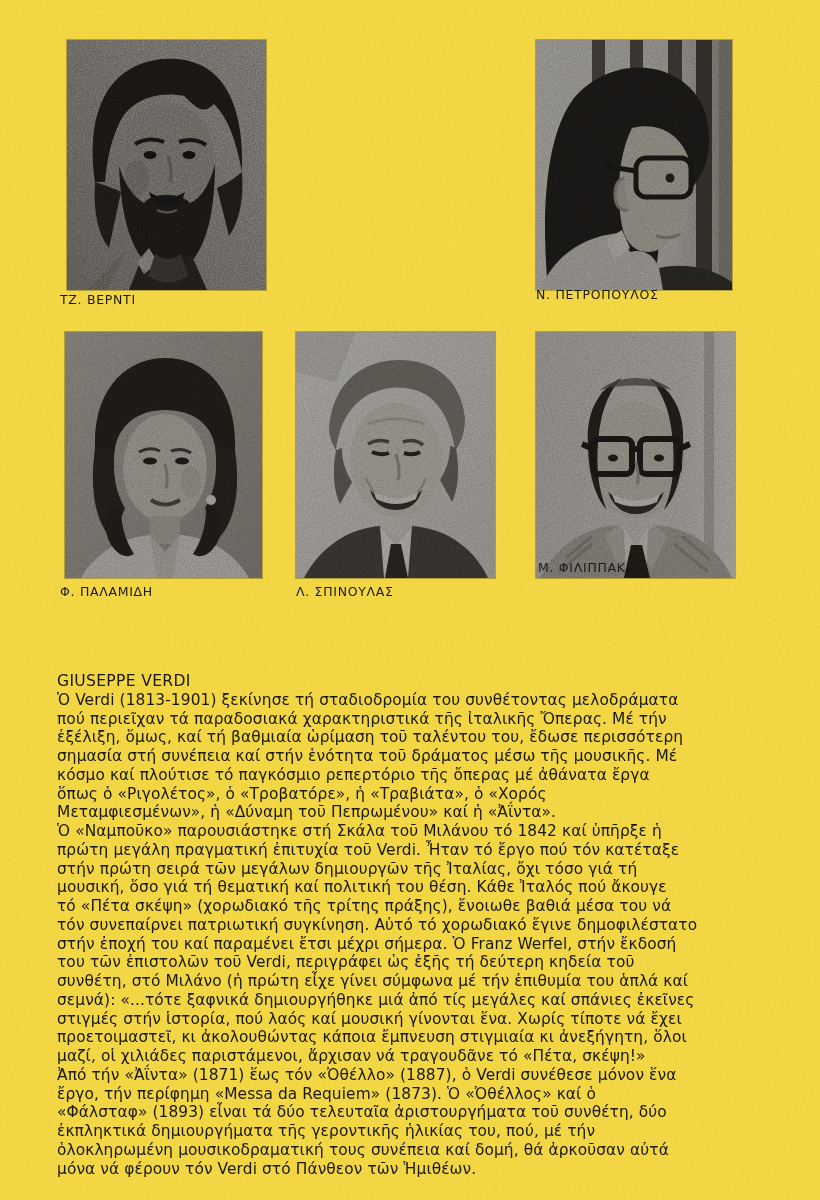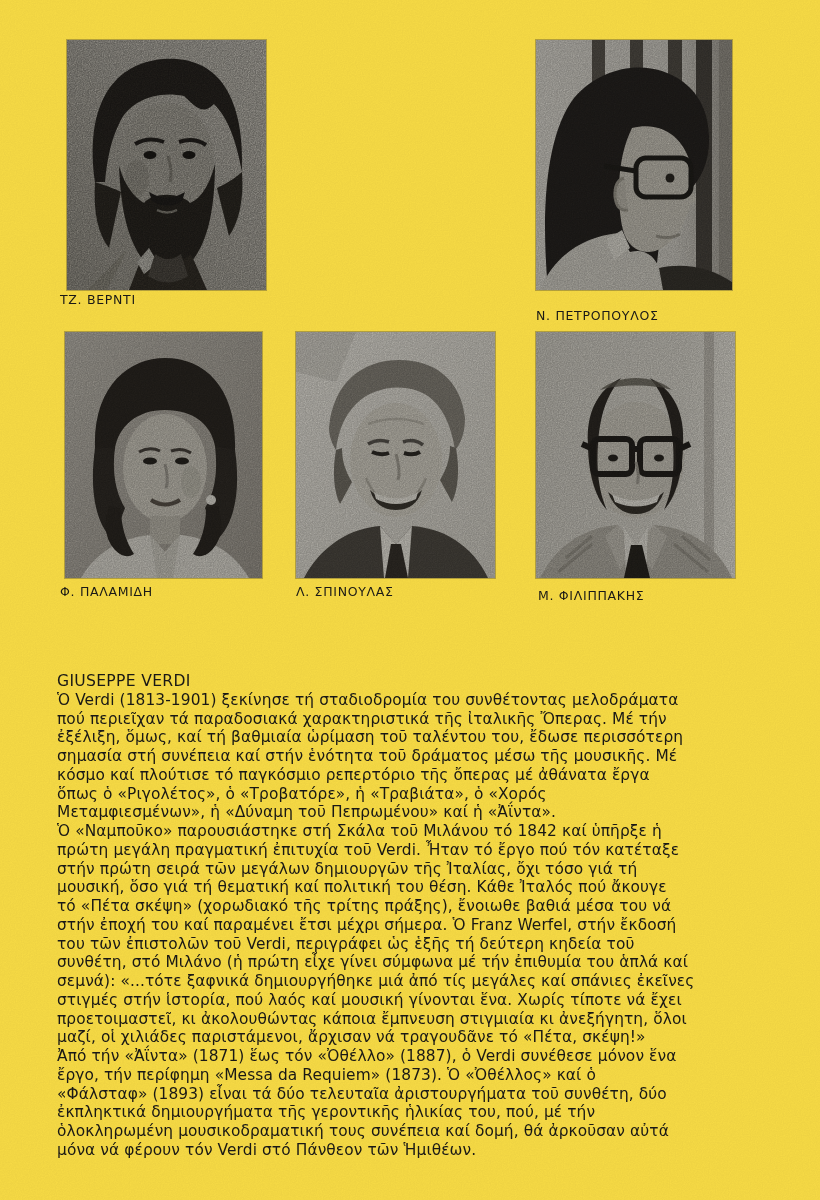--- a/index.html
+++ b/index.html
@@ -18,24 +18,24 @@
   .photo-verdi{left:67px;top:40px;width:199px;height:250px;}
   .photo-petropoulos{left:536px;top:40px;width:196px;height:250px;}
   .photo-palamidi{left:65px;top:332px;width:197px;height:246px;}
   .photo-spinoulas{left:296px;top:332px;width:199px;height:246px;}
   .photo-filippakis{left:536px;top:332px;width:199px;height:246px;}
   .caption{
     position:absolute;font-size:12.5px;letter-spacing:.7px;
     color:#1c1b18;white-space:pre;
   }
   .cap-verdi{left:60px;top:292px;}
-  .cap-petropoulos{left:536px;top:308px;}
+  .cap-petropoulos{left:536px;top:287px;}
   .cap-palamidi{left:60px;top:584px;}
   .cap-spinoulas{left:296px;top:584px;}
-  .cap-filippakis{left:538px;top:588px;text-align:center;}
+  .cap-filippakis{left:538px;top:560px;text-align:center;}
   .article{
     position:absolute;left:57px;top:640px;width:720px;
     color:#1b1a17;
     margin-top:32px;
   }
   .article .heading{
     font-size:15.6px;font-weight:400;letter-spacing:.3px;
     margin:0;line-height:18.75px;white-space:pre;
   }
   .article .line{
@@ -226,20 +226,21 @@
         <div class="line">ἐξέλιξη, ὅμως, καί τή βαθμιαία ὡρίμαση τοῦ ταλέντου του, ἔδωσε περισσότερη</div>
         <div class="line">σημασία στή συνέπεια καί στήν ἑνότητα τοῦ δράματος μέσω τῆς μουσικῆς. Μέ</div>
         <div class="line">κόσμο καί πλούτισε τό παγκόσμιο ρεπερτόριο τῆς ὄπερας μέ ἀθάνατα ἔργα</div>
         <div class="line">ὅπως ὁ «Ριγολέτος», ὁ «Τροβατόρε», ἡ «Τραβιάτα», ὁ «Χορός</div>
         <div class="line">Μεταμφιεσμένων», ἡ «Δύναμη τοῦ Πεπρωμένου» καί ἡ «Ἀΐντα».</div>
         <div class="line">Ὁ «Ναμποῦκο» παρουσιάστηκε στή Σκάλα τοῦ Μιλάνου τό 1842 καί ὑπῆρξε ἡ</div>
         <div class="line">πρώτη μεγάλη πραγματική ἐπιτυχία τοῦ Verdi. Ἦταν τό ἔργο πού τόν κατέταξε</div>
         <div class="line">στήν πρώτη σειρά τῶν μεγάλων δημιουργῶν τῆς Ἰταλίας, ὄχι τόσο γιά τή</div>
         <div class="line">μουσική, ὅσο γιά τή θεματική καί πολιτική του θέση. Κάθε Ἰταλός πού ἄκουγε</div>
         <div class="line">τό «Πέτα σκέψη» (χορωδιακό τῆς τρίτης πράξης), ἔνοιωθε βαθιά μέσα του νά</div>
+        <div class="line">τόν συνεπαίρνει πατριωτική συγκίνηση. Αὐτό τό χορωδιακό ἔγινε δημοφιλέστατο</div>
         <div class="line">στήν ἐποχή του καί παραμένει ἔτσι μέχρι σήμερα. Ὁ Franz Werfel, στήν ἔκδοσή</div>
         <div class="line">του τῶν ἐπιστολῶν τοῦ Verdi, περιγράφει ὡς ἑξῆς τή δεύτερη κηδεία τοῦ</div>
         <div class="line">συνθέτη, στό Μιλάνο (ἡ πρώτη εἶχε γίνει σύμφωνα μέ τήν ἐπιθυμία του ἁπλά καί</div>
         <div class="line">σεμνά): «...τότε ξαφνικά δημιουργήθηκε μιά ἀπό τίς μεγάλες καί σπάνιες ἐκεῖνες</div>
         <div class="line">στιγμές στήν ἱστορία, πού λαός καί μουσική γίνονται ἕνα. Χωρίς τίποτε νά ἔχει</div>
         <div class="line">προετοιμαστεῖ, κι ἀκολουθώντας κάποια ἔμπνευση στιγμιαία κι ἀνεξήγητη, ὅλοι</div>
         <div class="line">μαζί, οἱ χιλιάδες παριστάμενοι, ἄρχισαν νά τραγουδᾶνε τό «Πέτα, σκέψη!»</div>
         <div class="line">Ἀπό τήν «Ἀΐντα» (1871) ἕως τόν «Ὀθέλλο» (1887), ὁ Verdi συνέθεσε μόνον ἕνα</div>
         <div class="line">ἔργο, τήν περίφημη «Messa da Requiem» (1873). Ὁ «Ὀθέλλος» καί ὁ</div>
         <div class="line">«Φάλσταφ» (1893) εἶναι τά δύο τελευταῖα ἀριστουργήματα τοῦ συνθέτη, δύο</div>

